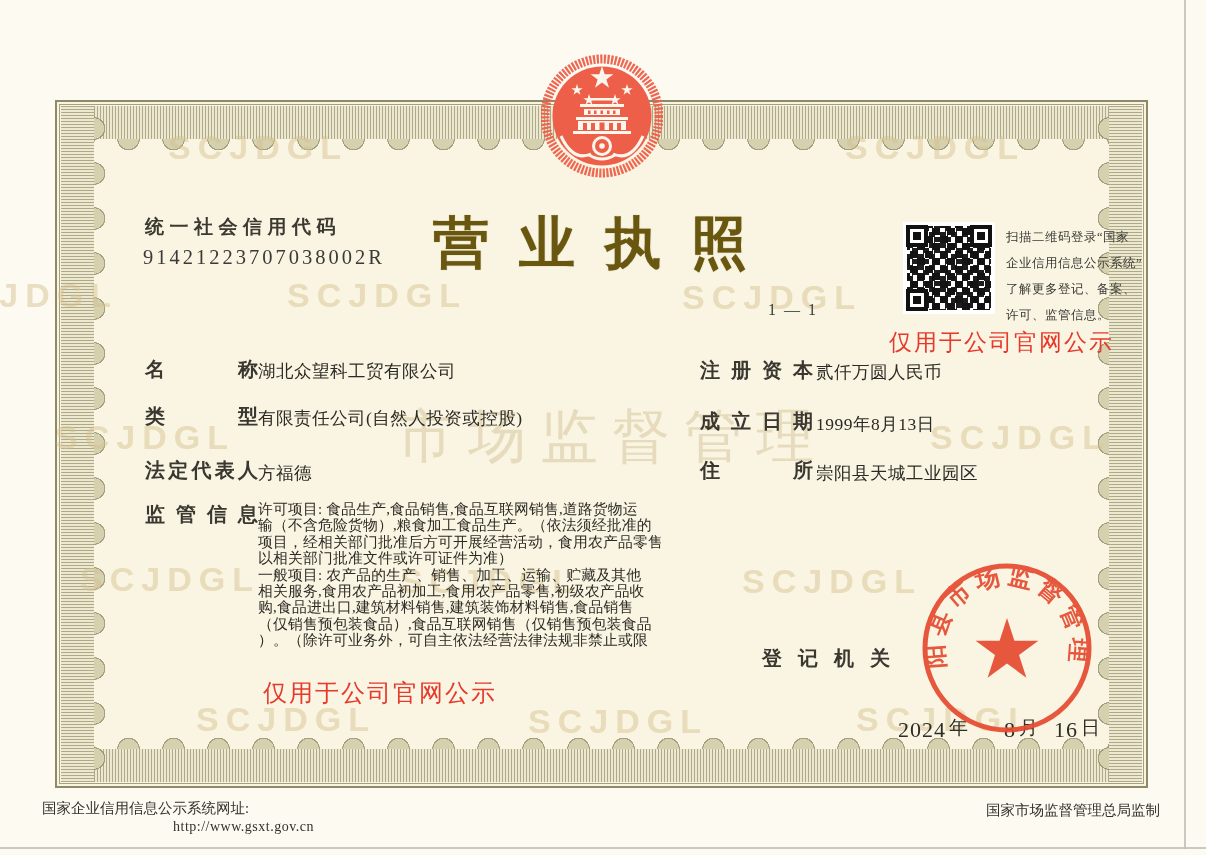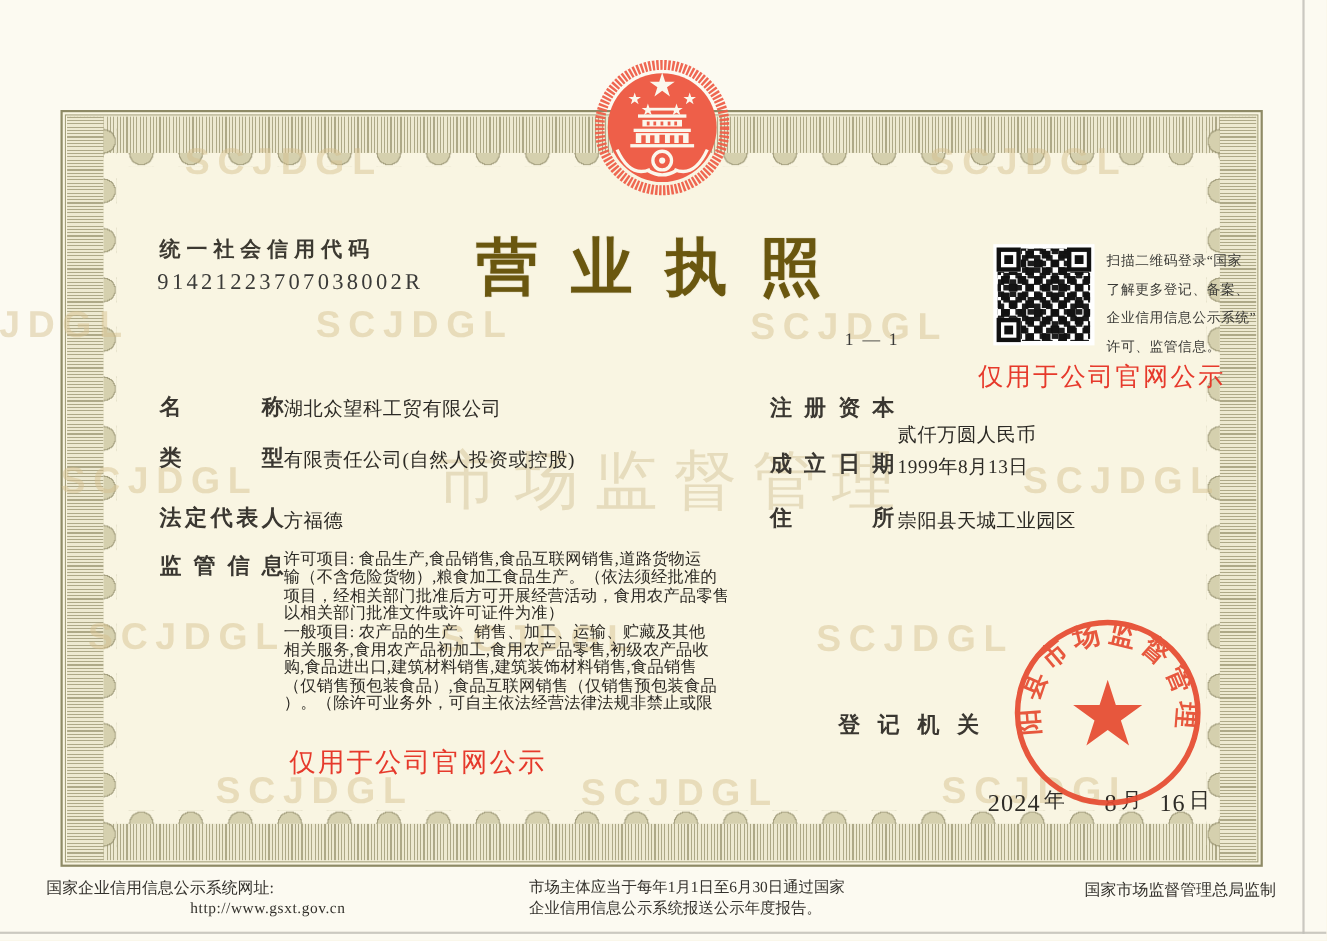--- a/index.html
+++ b/index.html
@@ -157,22 +157,22 @@
   <div class="pagenum">1 — 1</div>
 
   <div class="qr">
     <div class="qr-pat"></div>
     <div class="finder" style="left:3px;top:3px;"></div>
     <div class="finder" style="right:3px;top:3px;"></div>
     <div class="finder" style="left:3px;bottom:3px;"></div>
   </div>
   <div class="qr-caption">
     <div>扫描二维码登录“国家</div>
+    <div>企业信用信息公示系统”</div>
     <div>了解更多登记、备案、</div>
-    <div>企业信用信息公示系统”</div>
     <div>许可、监管信息。</div>
   </div>
 
   <div class="red-notice" style="left:889px;top:327px;font-size:23px;">仅用于公司官网公示</div>
   <div class="red-notice" style="left:263px;top:677px;font-size:24px;">仅用于公司官网公示</div>
 
   <div class="flabel" style="left:145px;top:356px;">名称</div>
   <div class="fval" style="left:258px;top:359px;">湖北众望科工贸有限公司</div>
   <div class="flabel" style="left:145px;top:403px;">类型</div>
   <div class="fval" style="left:258px;top:406px;">有限责任公司(自然人投资或控股)</div>
@@ -185,21 +185,21 @@
     <div>项目，经相关部门批准后方可开展经营活动，食用农产品零售</div>
     <div>以相关部门批准文件或许可证件为准）</div>
     <div>一般项目: 农产品的生产、销售、加工、运输、贮藏及其他</div>
     <div>相关服务,食用农产品初加工,食用农产品零售,初级农产品收</div>
     <div>购,食品进出口,建筑材料销售,建筑装饰材料销售,食品销售</div>
     <div>（仅销售预包装食品）,食品互联网销售（仅销售预包装食品</div>
     <div>）。（除许可业务外，可自主依法经营法律法规非禁止或限</div>
   </div>
 
   <div class="flabel" style="left:700px;top:357px;">注册资本</div>
-  <div class="fval" style="left:816px;top:360px;margin-top:23px;">贰仟万圆人民币</div>
+  <div class="fval" style="left:816px;top:360px;">贰仟万圆人民币</div>
   <div class="flabel" style="left:700px;top:408px;">成立日期</div>
   <div class="fval" style="left:816px;top:412px;">1999年8月13日</div>
   <div class="flabel" style="left:700px;top:457px;">住所</div>
   <div class="fval" style="left:816px;top:461px;">崇阳县天城工业园区</div>
 
   <div class="authority">登记机关</div>
   <div class="date-row">
     <span class="num">2024</span><span class="unit">年</span>
     <span class="num gap-m">8</span><span class="unit">月</span>
     <span class="num gap-d">16</span><span class="unit">日</span>
@@ -211,21 +211,17 @@
     <path id="sealArc" d="M 32,117 A 64,64 0 1 1 148,117" fill="none"></path>
     <text font-size="24" font-weight="bold" fill="#e64a30" letter-spacing="6" font-family="Liberation Serif, serif">
       <textPath href="#sealArc" startOffset="50%" text-anchor="middle">崇阳县市场监督管理局</textPath>
     </text>
   </svg>
 
   <div class="foot" style="left:42px;top:799px;width:330px;">
     <div>国家企业信用信息公示系统网址:</div>
     <div class="foot-url">http://www.gsxt.gov.cn</div>
   </div>
-  <div class="foot" style="left:481px;top:799px;width:350px;font-size:14px;">
-    <div>市场主体应当于每年1月1日至6月30日通过国家</div>
-    <div>企业信用信息公示系统报送公示年度报告。</div>
-  </div>
   <div class="foot" style="left:986px;top:801px;">国家市场监督管理总局监制</div>
 
   <div class="scan-right"></div>
   <div class="scan-bottom"></div>
 </div>
 
 </body></html>

